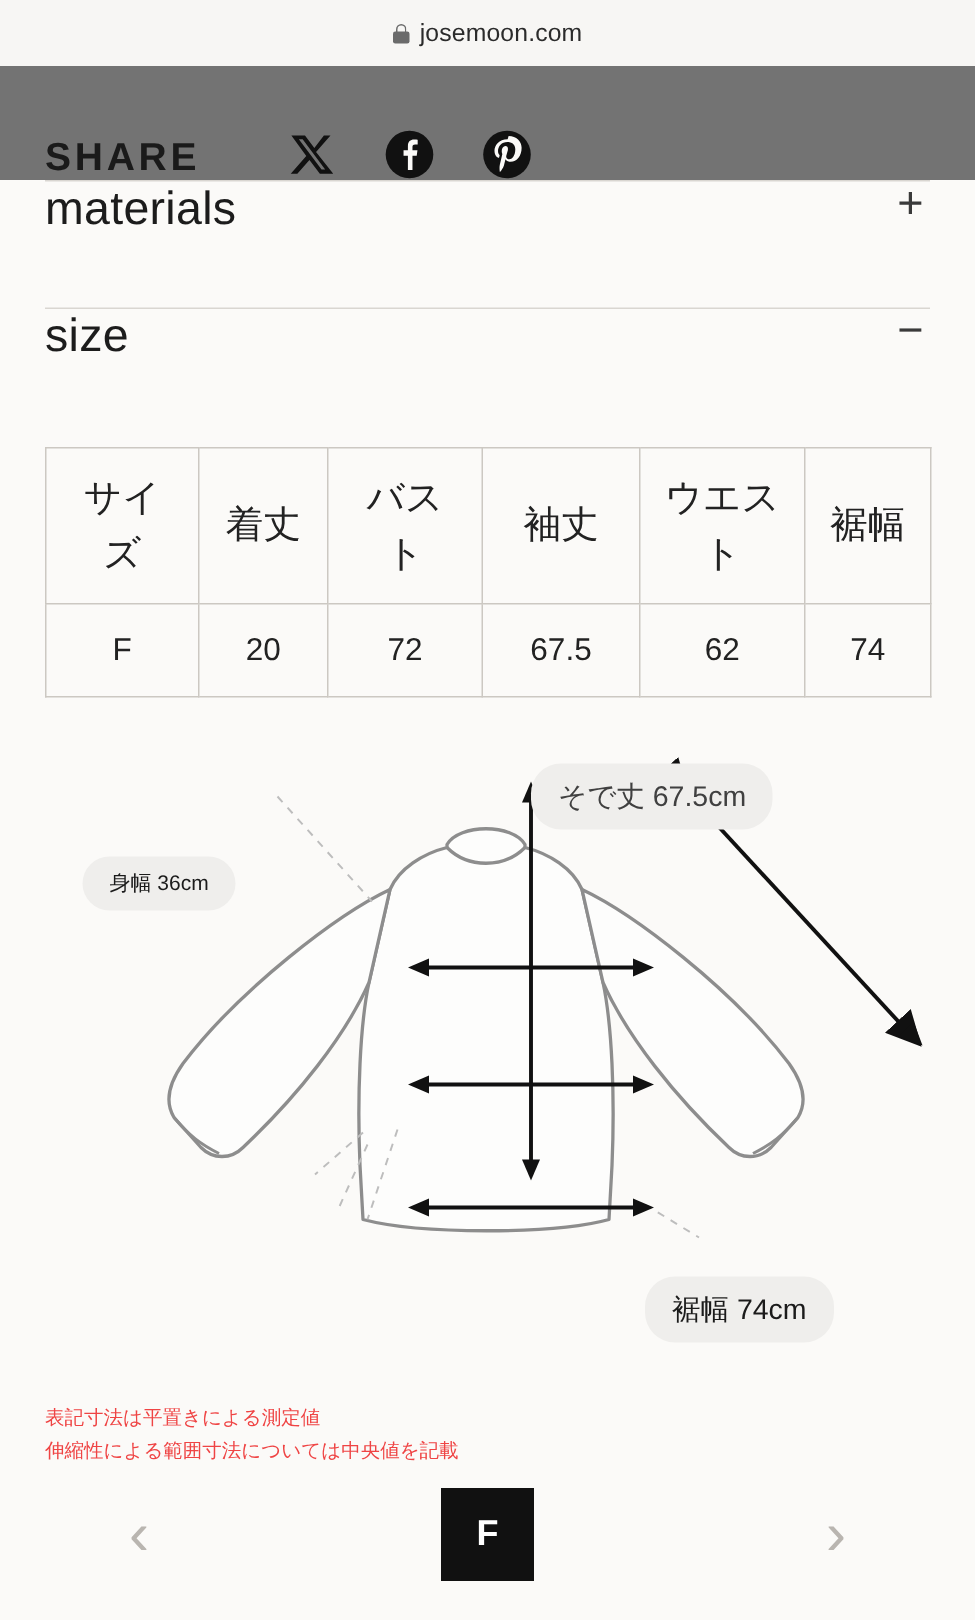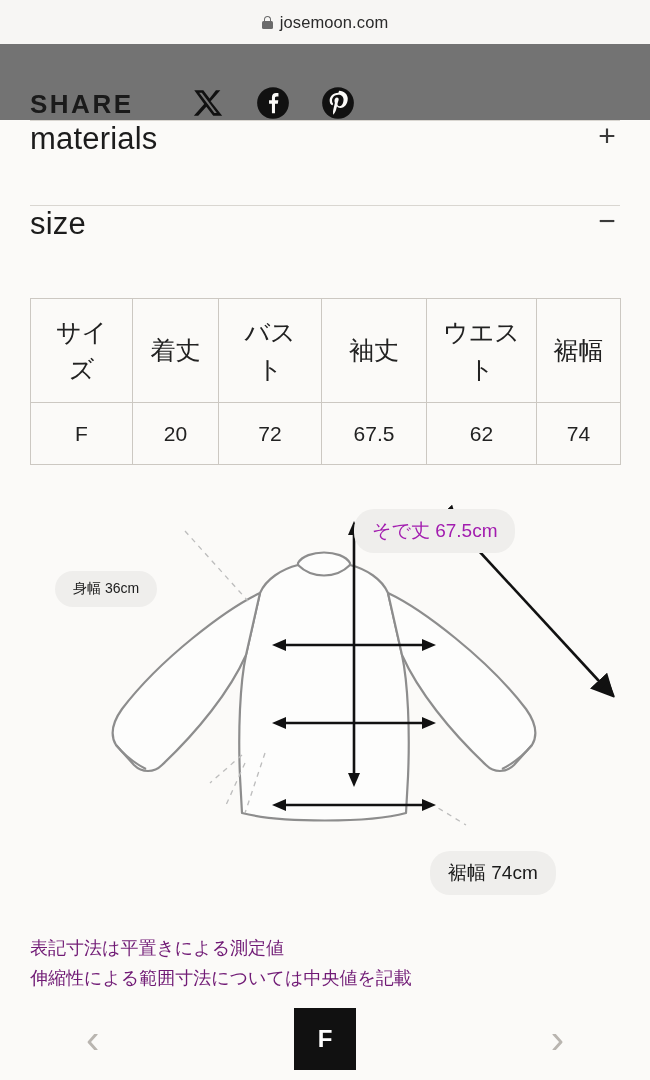--- a/index.html
+++ b/index.html
@@ -134,23 +134,23 @@
   
   .diagram-wrap {
     position: relative;
     width: 590px;
     height: 450px;
     margin: 18px 0 0 0;
     background: #fbfaf8;
   }
   .diagram-wrap svg { display: block; }
   .note {
-    font-size: 18px;
+    font-size: 13px;
     line-height: 1.55;
-    color: #701a75;
+    color: #ef4444;
     margin: 2px 0 0 0;
   }
 
   
   .pager {
     display: flex;
     align-items: center;
     justify-content: center;
     gap: 0;
     height: 92px;
@@ -332,21 +332,21 @@
 
           <line x1="248" y1="322" x2="400" y2="322" stroke="#111" stroke-width="2.6"></line>
           <path d="M242,322 L256,316 L256,328 z" fill="#111"></path>
           <path d="M406,322 L392,316 L392,328 z" fill="#111"></path>
 
           <line x1="324" y1="44" x2="324" y2="298" stroke="#111" stroke-width="2.6"></line>
           <path d="M324,38 L318,52 L330,52 z" fill="#111"></path>
           <path d="M324,304 L318,290 L330,290 z" fill="#111"></path>
         </svg>
 
-        <div style="position:absolute; left:324px; top:26px; background:#efeeec; border-radius:20px; padding:9px 18px; font-size:19px; color:#a21caf;">そで丈 67.5cm</div>
+        <div style="position:absolute; left:324px; top:26px; background:#efeeec; border-radius:20px; padding:9px 18px; font-size:19px; color:#404040;">そで丈 67.5cm</div>
 
         <div style="position:absolute; left:25px; top:88px; background:#efeeec; border-radius:20px; padding:9px 18px; font-size:14px; color:#1b1b1b;">身幅 36cm</div>
 
 
 
         <div style="position:absolute; left:400px; top:368px; background:#efeeec; border-radius:20px; padding:9px 18px; font-size:19px; color:#1b1b1b;">裾幅 74cm</div>
       </div>
 
       <div class="note">表記寸法は平置きによる測定値</div>
       <div class="note">伸縮性による範囲寸法については中央値を記載</div>

